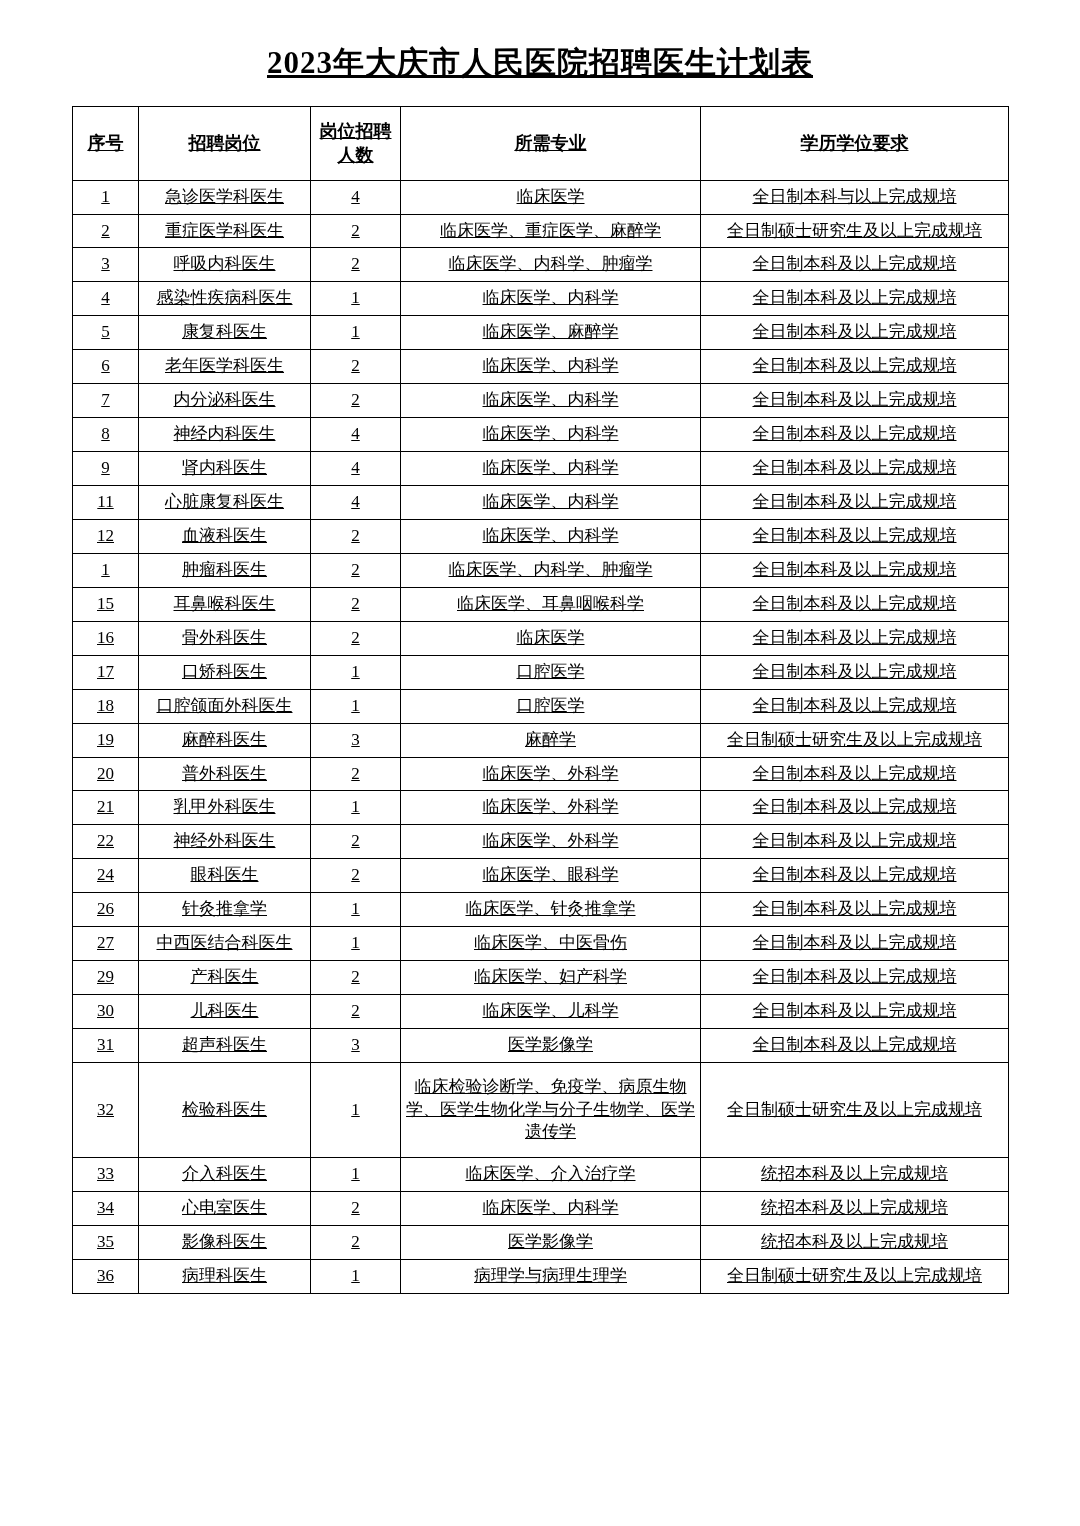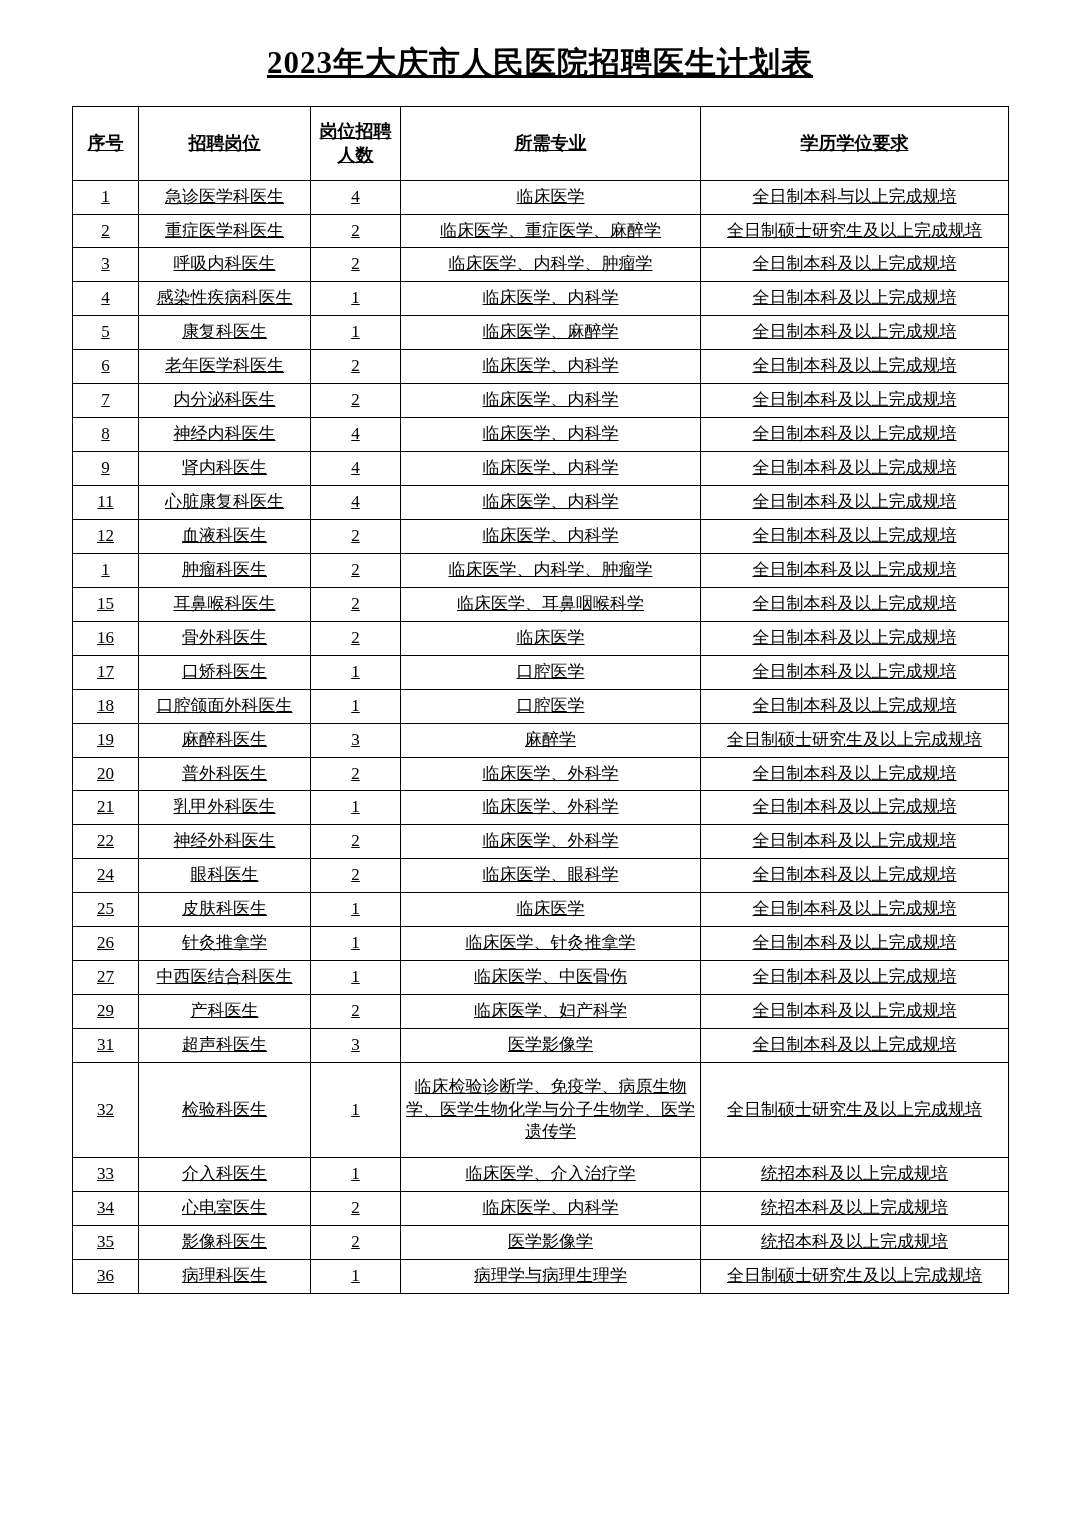--- a/index.html
+++ b/index.html
@@ -227,45 +227,45 @@
           <td>全日制本科及以上完成规培</td>
         </tr>
         <tr>
           <td>24</td>
           <td>眼科医生</td>
           <td>2</td>
           <td class="major">临床医学、眼科学</td>
           <td>全日制本科及以上完成规培</td>
         </tr>
         <tr>
-          <td>25</td>
-          <td>皮肤科医生</td>
-          <td>1</td>
-          <td class="major">临床医学</td>
-          <td>全日制本科及以上完成规培</td>
-        </tr>
-        <tr>
           <td>26</td>
           <td>针灸推拿学</td>
           <td>1</td>
           <td class="major">临床医学、针灸推拿学</td>
           <td>全日制本科及以上完成规培</td>
         </tr>
         <tr>
           <td>27</td>
           <td>中西医结合科医生</td>
           <td>1</td>
           <td class="major">临床医学、中医骨伤</td>
           <td>全日制本科及以上完成规培</td>
         </tr>
         <tr>
           <td>29</td>
           <td>产科医生</td>
           <td>2</td>
           <td class="major">临床医学、妇产科学</td>
+          <td>全日制本科及以上完成规培</td>
+        </tr>
+        <tr>
+          <td>30</td>
+          <td>儿科医生</td>
+          <td>2</td>
+          <td class="major">临床医学、儿科学</td>
           <td>全日制本科及以上完成规培</td>
         </tr>
         <tr>
           <td>31</td>
           <td>超声科医生</td>
           <td>3</td>
           <td class="major">医学影像学</td>
           <td>全日制本科及以上完成规培</td>
         </tr>
         <tr>

